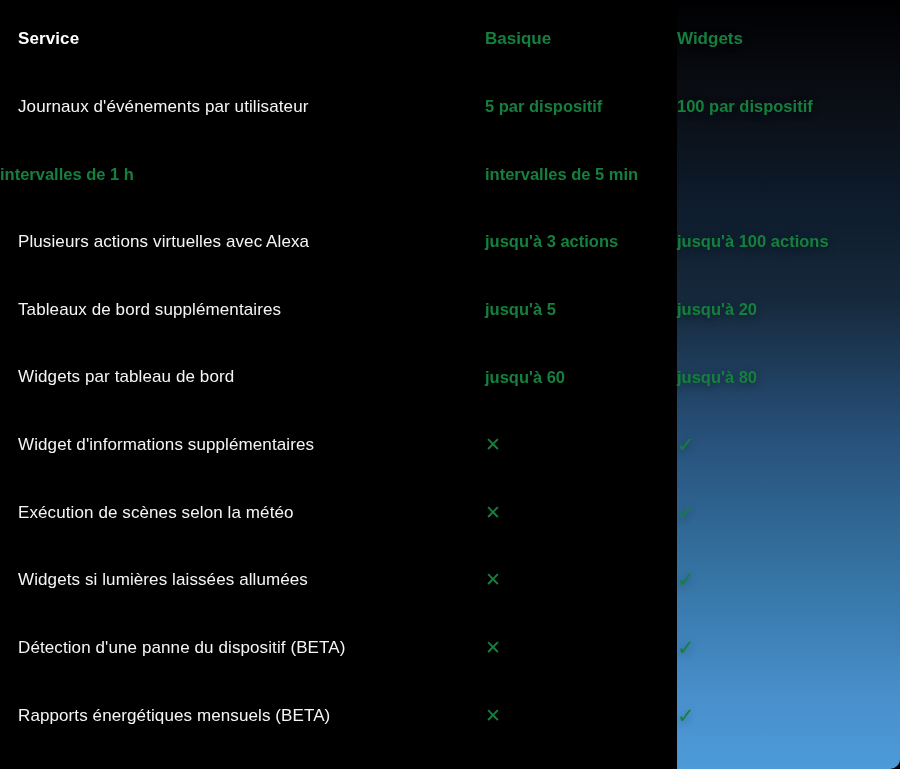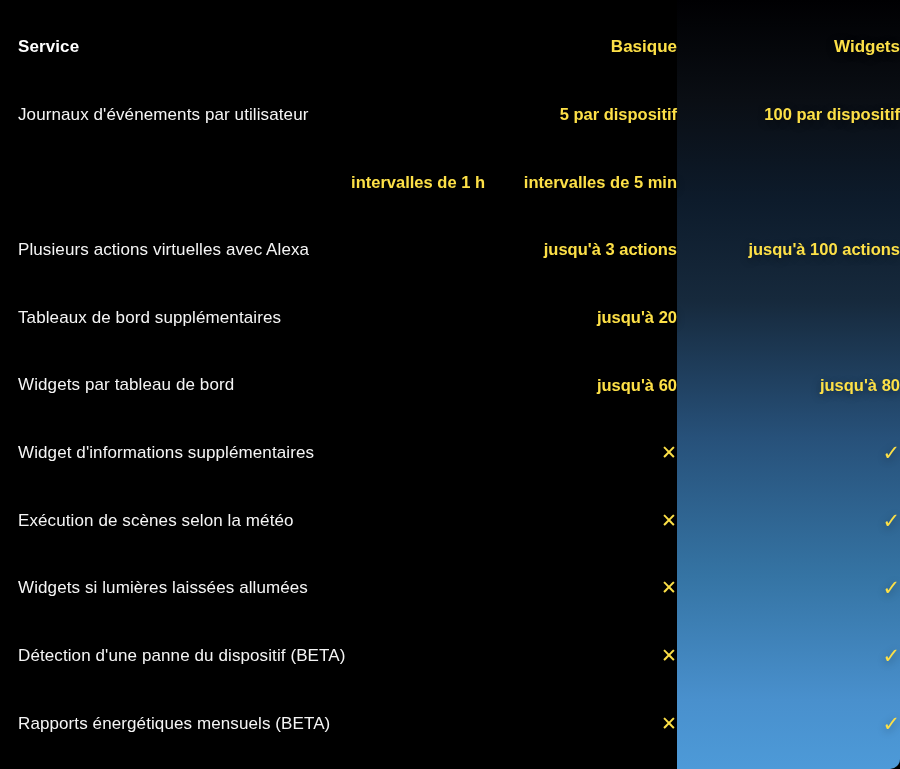--- a/index.html
+++ b/index.html
@@ -37,41 +37,41 @@
       #27517a 57%,
       #3574a4 75%,
       #4990cd 91%,
       #4d9ad8 100%
     );
     z-index: 0;
   }
   .table {
     position: relative;
     z-index: 1;
-    padding-top: 13px;
+    padding-top: 5px;
   }
   .row {
     display: grid;
     grid-template-columns: 1fr 192px 223px;
     align-items: center;
     height: 67.7px;
   }
   .cell-service {
     padding-left: 18px;
     font-size: 17px;
     font-weight: 400;
     color: #f5f5f5;
     letter-spacing: 0.1px;
     white-space: nowrap;
   }
   .cell-basique, .cell-premium {
-    text-align: right;
+    text-align: left;
     font-size: 16.5px;
     font-weight: 700;
-    color: #fde047;
+    color: #15803d;
     white-space: nowrap;
   }
   .cell-premium {
     text-shadow: 0 2px 8px rgba(0, 0, 0, 0.40);
   }
   .header-row .cell-service {
     font-weight: 700;
     color: #ffffff;
   }
   .header-row .cell-basique, .header-row .cell-premium {
@@ -113,20 +113,21 @@
     </div>
 
     <div class="row">
       <div class="cell-service">Plusieurs actions virtuelles avec Alexa</div>
       <div class="cell-basique">jusqu'à 3 actions</div>
       <div class="cell-premium">jusqu'à 100 actions</div>
     </div>
 
     <div class="row">
       <div class="cell-service">Tableaux de bord supplémentaires</div>
+      <div class="cell-basique">jusqu'à 5</div>
       <div class="cell-premium">jusqu'à 20</div>
     </div>
 
     <div class="row">
       <div class="cell-service">Widgets par tableau de bord</div>
       <div class="cell-basique">jusqu'à 60</div>
       <div class="cell-premium">jusqu'à 80</div>
     </div>
 
     <div class="row">

